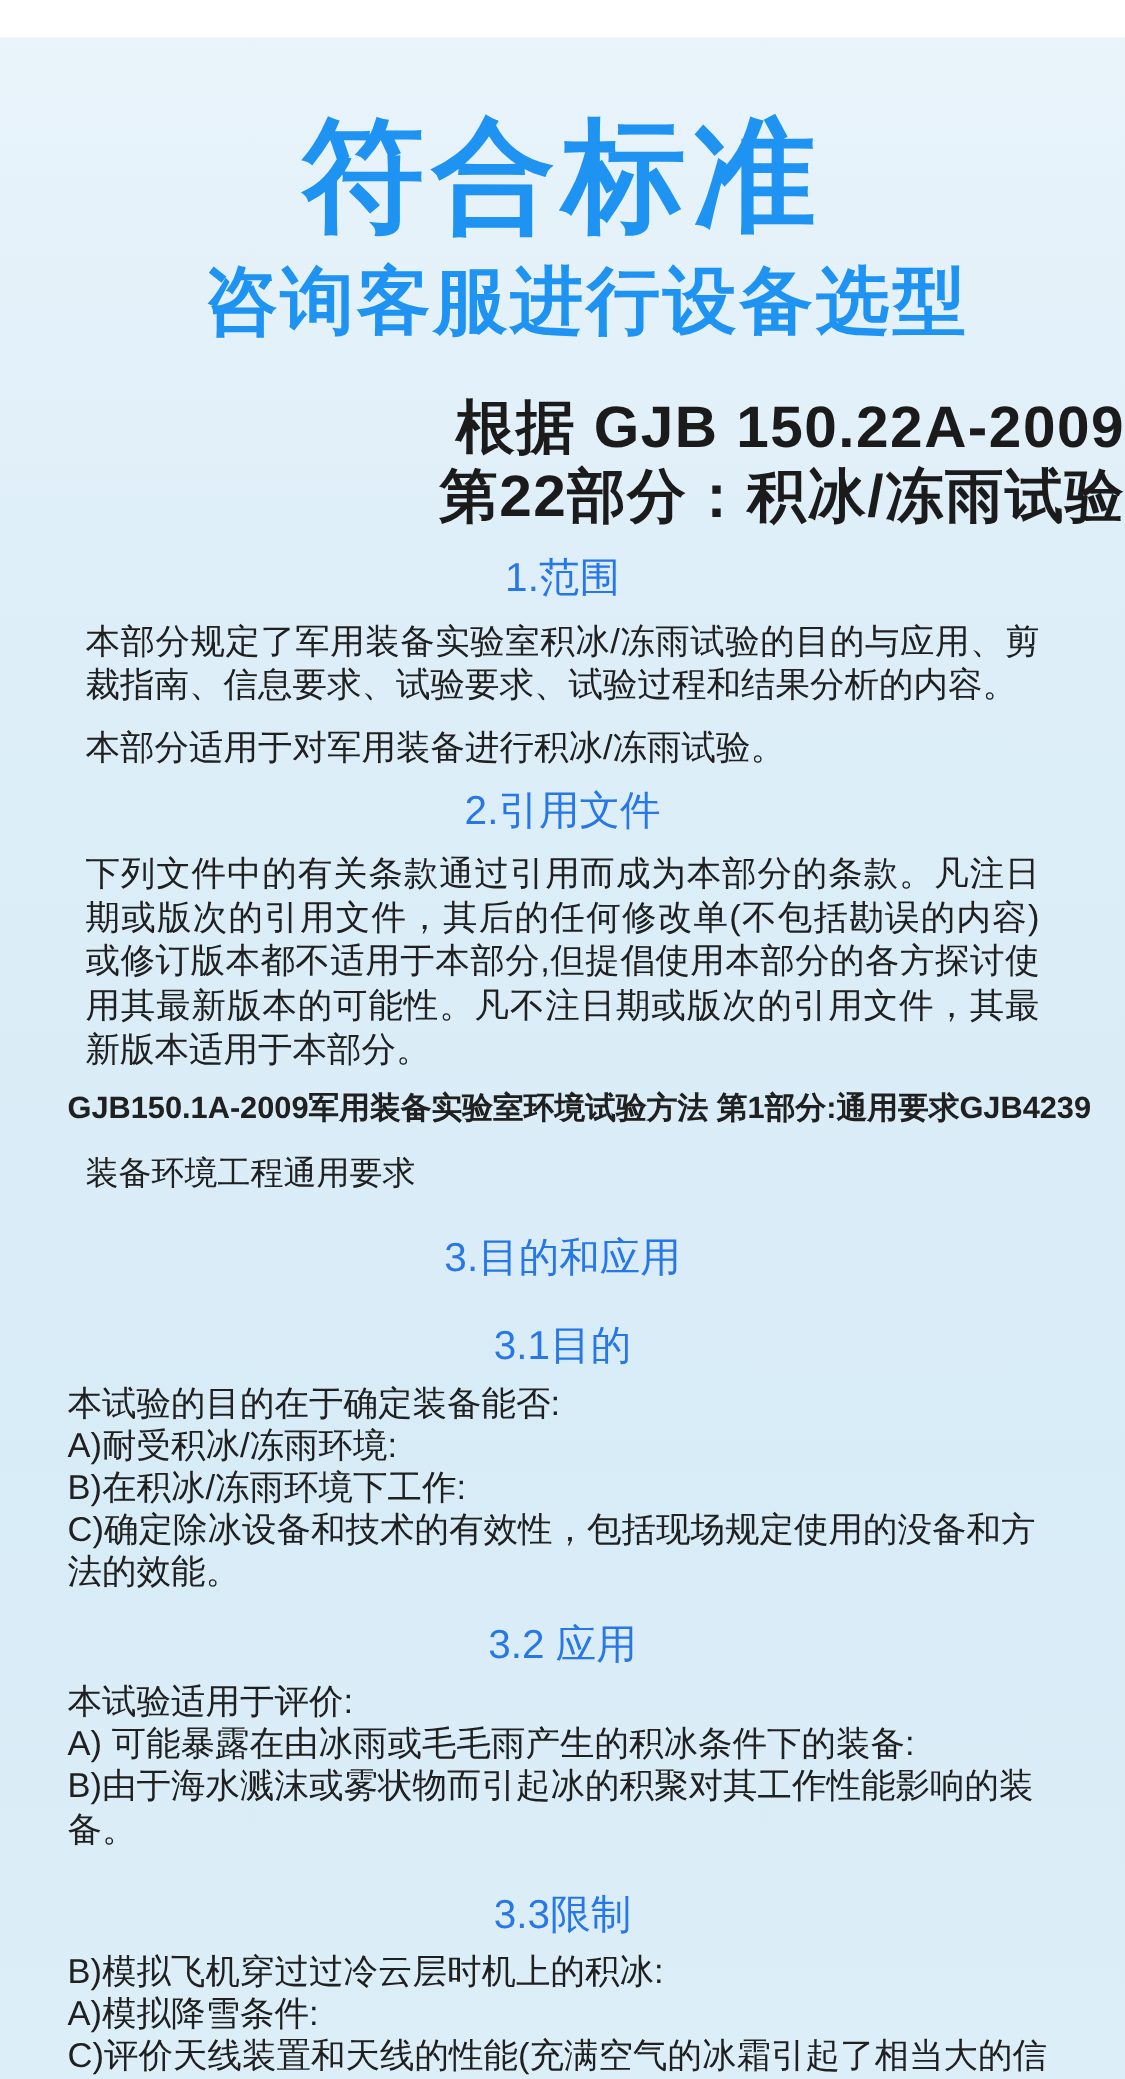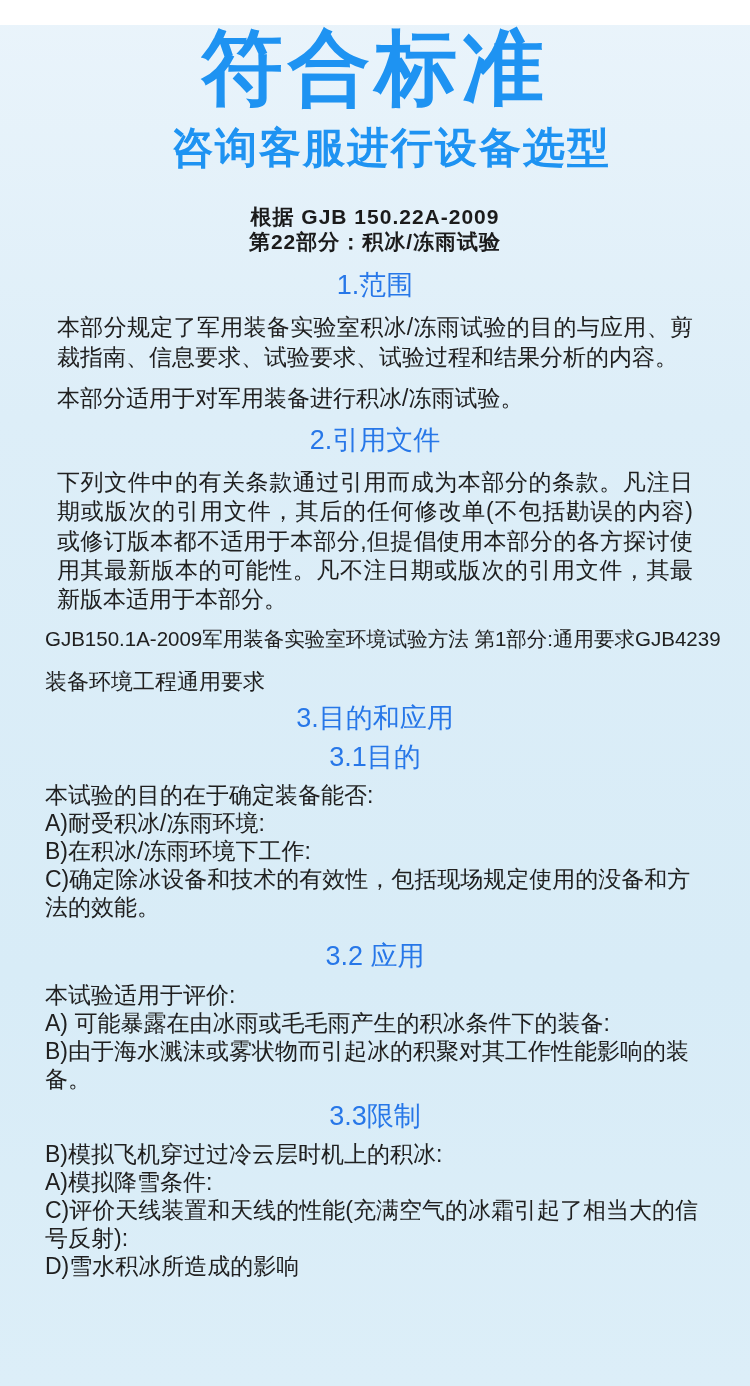--- a/index.html
+++ b/index.html
@@ -5,43 +5,43 @@
   html,body{margin:0;padding:0;}
   .page{
     width:750px;height:1386px;overflow:hidden;position:relative;
     background:linear-gradient(180deg,#eaf4fb 0%,#ddeef8 30%,#d8ecf7 70%,#dceef8 100%);
     font-family:"Liberation Sans","DejaVu Sans",sans-serif;
     color:#202020;
   }
   .white-bar{height:25px;background:#ffffff;}
   .hero{text-align:center;}
   .hero-title{
-    font-size:82px;line-height:1.05;font-weight:800;
+    margin-top:50px;font-size:82px;line-height:1.05;font-weight:800;
     color:#1e93f2;letter-spacing:5px;
   }
   .hero-sub{
-    margin-top:14px;font-size:42px;line-height:1.1;font-weight:800;
+    margin-top:14px;font-size:49px;line-height:1.1;font-weight:800;
     color:#1e93f2;letter-spacing:2px;padding-left:32px;
   }
   .std{
-    margin-top:34px;font-size:21px;line-height:1.17;font-weight:700;
-    color:#1b1b1b;text-align:center;letter-spacing:1px;
+    margin-top:34px;font-size:39px;line-height:1.17;font-weight:700;
+    color:#1b1b1b;text-align:right;letter-spacing:1px;
   }
   .content{padding:6px 45px 0 45px;font-size:23px;}
   .h{
     color:#2777e8;font-size:27px;font-weight:400;line-height:1.15;
     margin:10px 0 8px 0;
     text-align:center;
   }
   .h.gap-lg{margin-top:20px;}
-  .h.gap-md{margin-top:8px;}
+  .h.gap-md{margin-top:28px;}
   .para{margin:12px;line-height:1.27;text-align:justify;}
   .line{margin:0;line-height:1.22;}
-  .ref-line{margin:4px 0 0 0;line-height:1.3;font-size:20.5px;white-space:nowrap;}
-  .ref-line2{margin:16px 0 0 0;line-height:1.2;font-size:22px;}
+  .ref-line{margin:4px 0 0 0;line-height:1.3;font-size:20.5px;white-space:nowrap;font-weight:bold;}
+  .ref-line2{margin:16px 0 0 12px;line-height:1.2;font-size:22px;}
 </style>
 </head>
 <body>
 
 <div class="page">
 
   <div class="white-bar"></div>
 
   <div class="hero">
     <div class="hero-title">符合标准</div>

